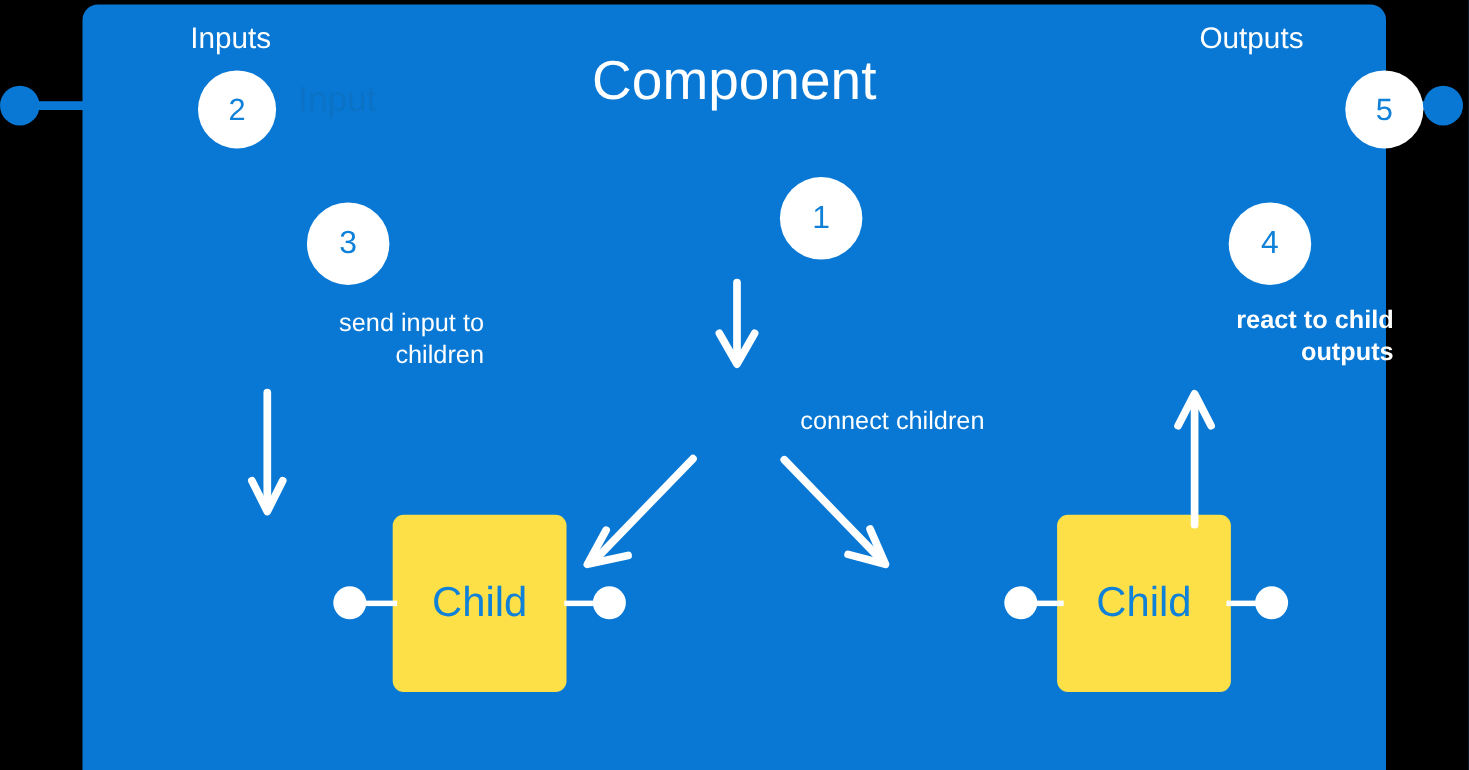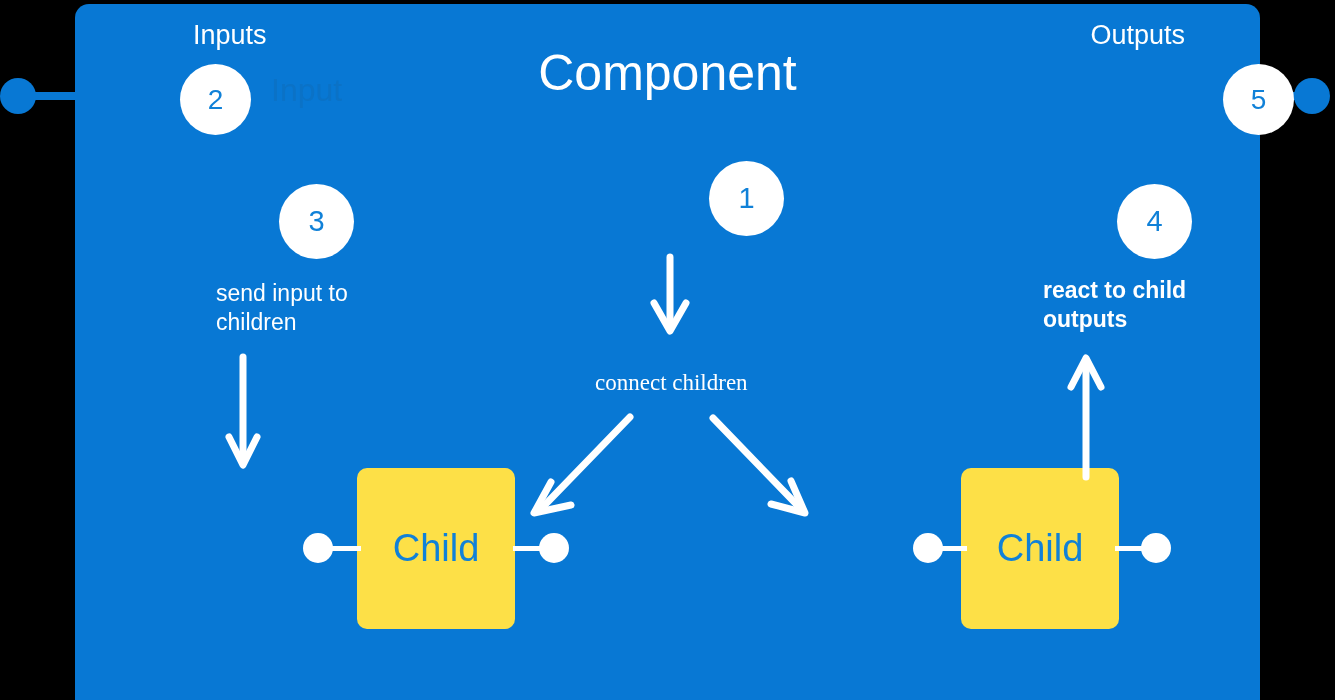--- a/index.html
+++ b/index.html
@@ -41,21 +41,20 @@
     background: #0878d4;
   }
 
   
   .corner-label {
     position: absolute;
     color: #ffffff;
     font-size: 27px;
     line-height: 1;
     white-space: nowrap;
-    margin-left: 20px;
   }
   .corner-label.left  { left: 98px;  top: 18px; }
   .corner-label.right { right: 75px; top: 18px; }
 
   
   .component-title {
     position: absolute;
     left: 0;
     right: 0;
     top: 44px;
@@ -90,27 +89,27 @@
   .badge-2 { left: 105px;  top: 60px;  width: 71px; height: 71px; font-size: 28px; }
   .badge-5 { left: 1148px; top: 60px;  width: 71px; height: 71px; font-size: 28px; }
   .badge-3 { left: 204px;  top: 180px; width: 75px; height: 75px; }
   .badge-1 { left: 634px;  top: 157px; width: 75px; height: 75px; }
   .badge-4 { left: 1042px; top: 180px; width: 75px; height: 75px; }
 
   
   .caption {
     position: absolute;
     color: #ffffff;
-    text-align: left;
+    text-align: right;
     font-size: 23px;
     line-height: 1.28;
     white-space: pre-line;
   }
   .caption-left   { left: 141px;  top: 275px; width: 224px; }
-  .caption-center { left: 520px;  top: 364px; width: 300px; font-family: Liberation Serif, serif; }
+  .caption-center { left: 520px;  top: 364px; width: 300px; }
   .caption-right  { left: 968px;  top: 272px; width: 224px; font-weight: bold; }
 
   
   .child-box {
     position: absolute;
     background: #fde047;
     border-radius: 10px;
     display: flex;
     align-items: center;
     justify-content: center;

